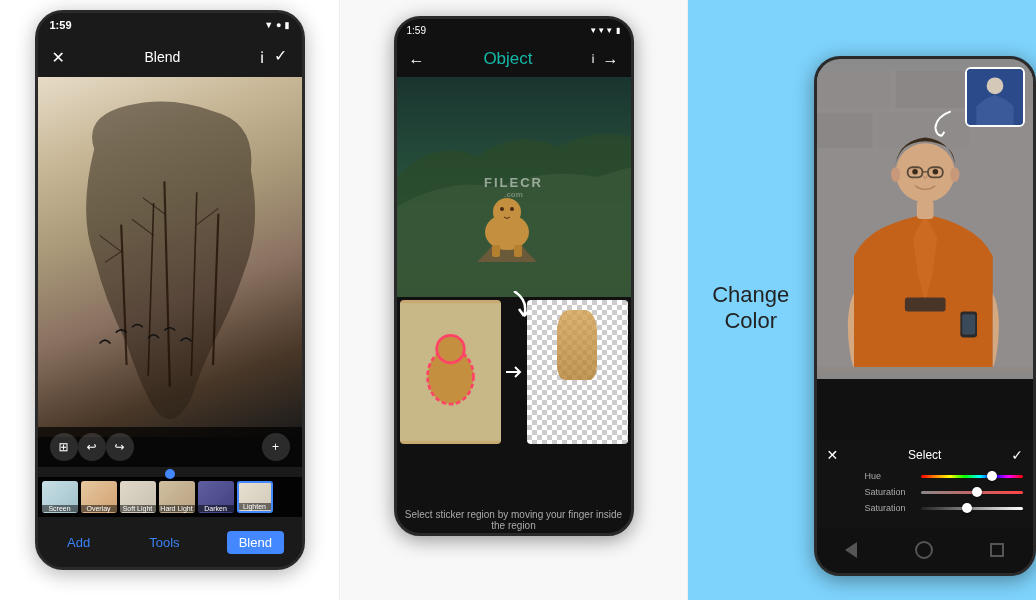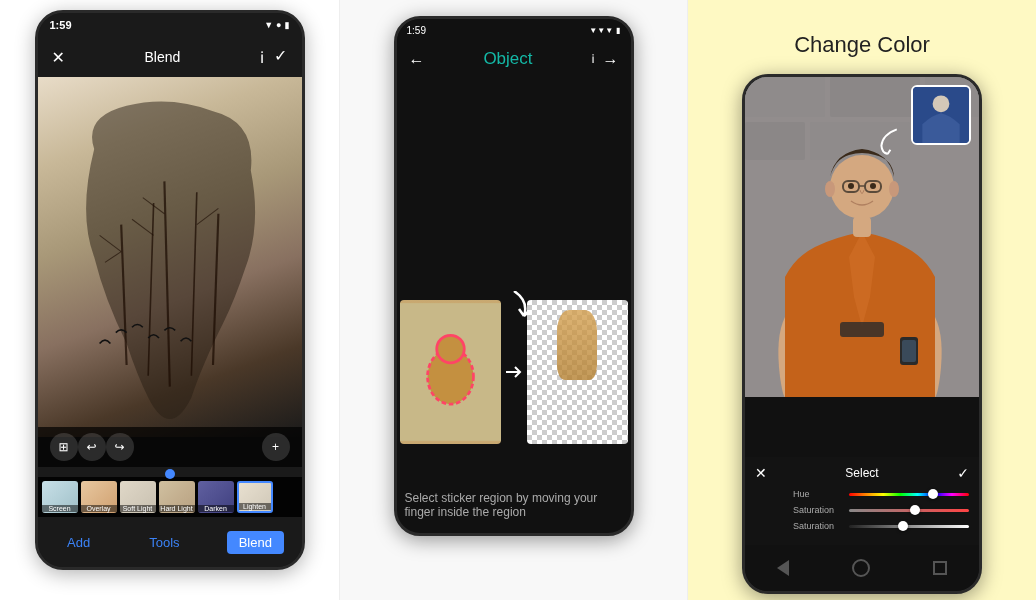--- a/index.html
+++ b/index.html
@@ -361,35 +361,35 @@
       width: 20px;
       display: flex;
       align-items: center;
       justify-content: center;
       color: white;
       font-size: 16px;
     }
 
     .phone2-caption {
       position: absolute;
-      bottom: 14px;
-      left: 0;
-      width: 100%;
-      font-size: 12px;
+      bottom: 2px;
+      left: 0;
+      width: 100%;
+      text-align: center;
+      font-size: 10px;
       color: #aaa;
       padding: 0 8px;
     }
 
     
     .right-panel {
       width: 348px;
       height: 600px;
-      background: #fef9c3;
-      display: flex;
-      flex-direction: column;
+      background: #7dd3fc;
+      display: flex;
       align-items: center;
       padding-top: 32px;
     }
 
     .phone-mockup-3 {
       width: 240px;
       height: 520px;
       background: #111;
       border-radius: 26px;
       position: relative;
@@ -676,20 +676,49 @@
 
     <div class="phone2-header">
       <span style="color:white;font-size:16px">←</span>
       <span style="color:#14b8a6;font-size:17px;font-weight:500">Object</span>
       <div style="display:flex;gap:8px">
         <span style="color:white;font-size:12px">ℹ</span>
         <span style="color:white;font-size:16px">→</span>
       </div>
     </div>
 
+    <div class="phone2-main-image">
+      <div class="cliff-bg"></div>
+
+      <svg style="position:absolute;top:0;left:0;width:100%;height:100%" viewBox="0 0 234 220" xmlns="http://www.w3.org/2000/svg">
+
+        <rect width="234" height="220" fill="#1a2a3a" opacity="0.3"></rect>
+
+        <path d="M0,100 Q40,60 80,80 Q120,50 160,70 Q200,50 234,60 L234,220 L0,220 Z" fill="#2a4a2a" opacity="0.8"></path>
+        <path d="M0,130 Q50,100 100,110 Q150,90 200,100 L234,90 L234,220 L0,220 Z" fill="#3a5a3a" opacity="0.7"></path>
+
+        <path d="M90,175 Q100,160 110,165 Q120,160 130,175 L140,185 L80,185 Z" fill="#6a5a3a"></path>
+
+        <ellipse cx="110" cy="155" rx="22" ry="18" fill="#c49040"></ellipse>
+
+        <circle cx="110" cy="135" r="14" fill="#c49040"></circle>
+
+        <rect x="95" y="168" width="8" height="12" rx="2" fill="#b48030"></rect>
+        <rect x="117" y="168" width="8" height="12" rx="2" fill="#b48030"></rect>
+
+        <circle cx="105" cy="132" r="2" fill="#4a2a10"></circle>
+        <circle cx="115" cy="132" r="2" fill="#4a2a10"></circle>
+        <path d="M107,140 Q110,143 113,140" stroke="#4a2a10" stroke-width="1" fill="none"></path>
+      </svg>
+
+      <div class="watermark">
+        <div style="font-size:13px;font-weight:bold;color:rgba(255,255,255,0.5);letter-spacing:2px">FILECR</div>
+        <div class="watermark-sub">.com</div>
+      </div>
+    </div>
 
     <div style="position:absolute;top:272px;left:50%;transform:translateX(-50%);z-index:5;">
       <svg width="40" height="35" viewBox="0 0 40 35">
         <path d="M20,0 Q35,10 30,25 L35,20 M30,25 L25,18" stroke="white" stroke-width="2.5" fill="none"></path>
       </svg>
     </div>
 
     <div class="phone2-bottom-area">
 
       <div class="cutout-before">

